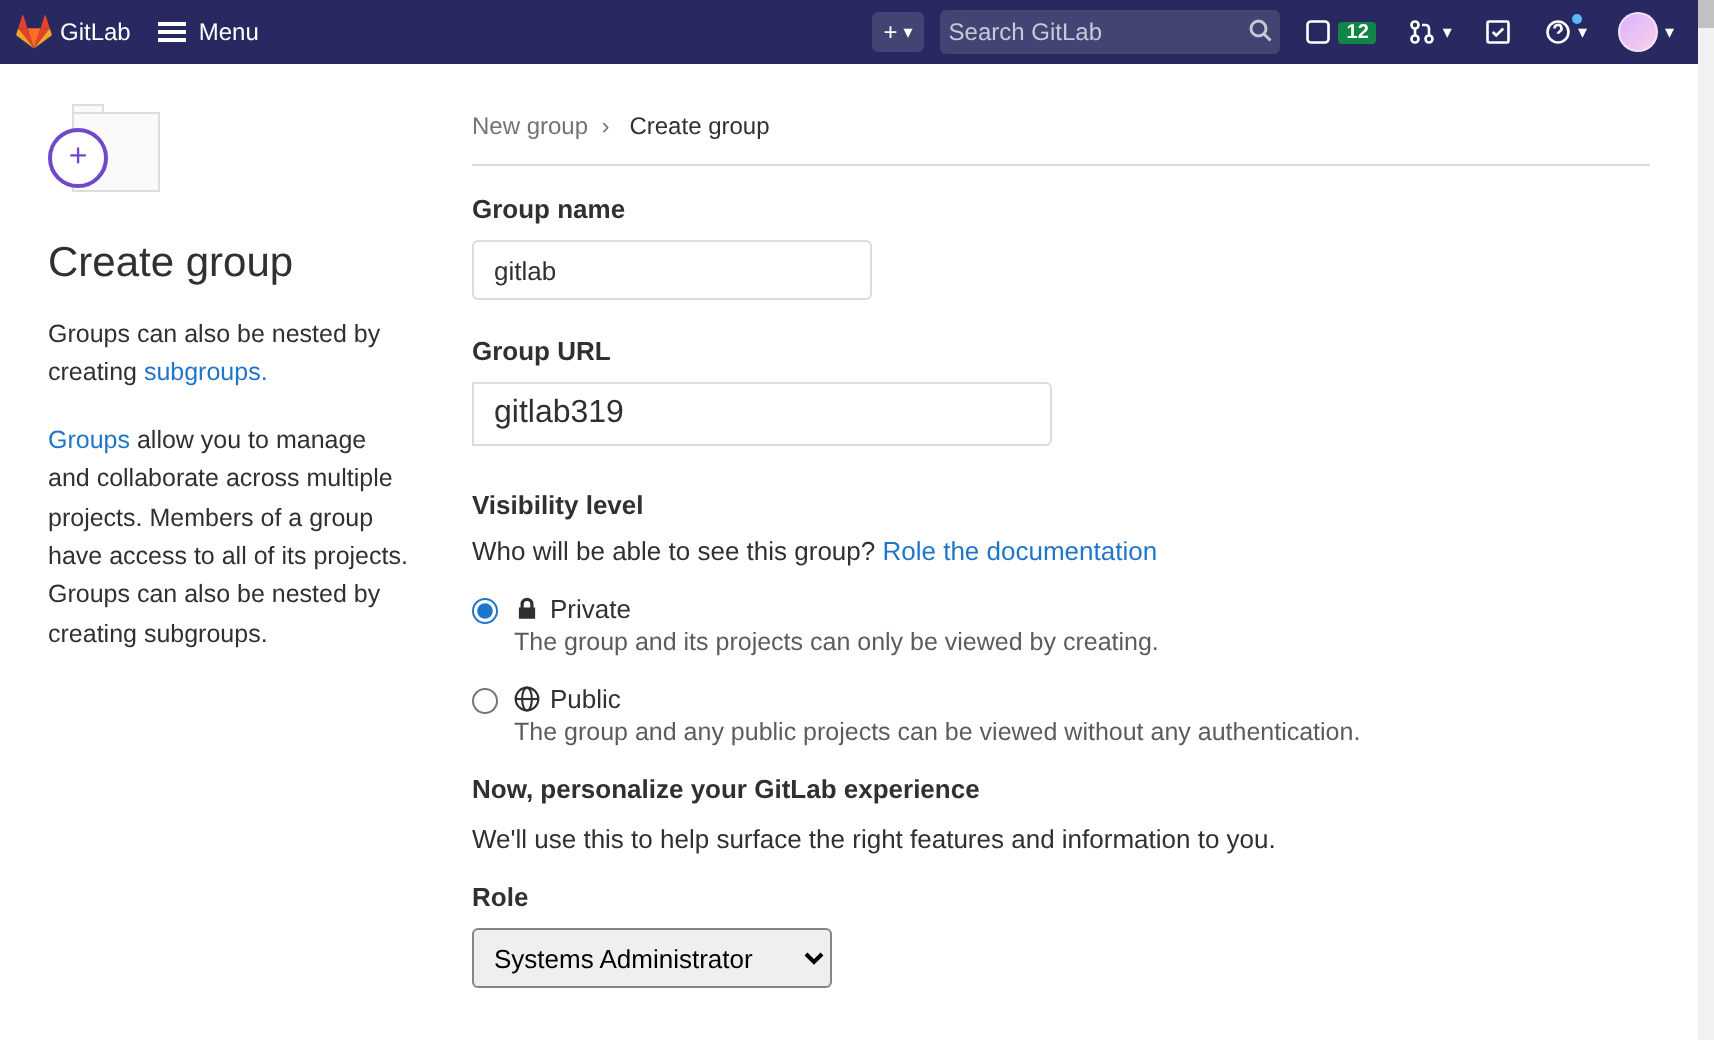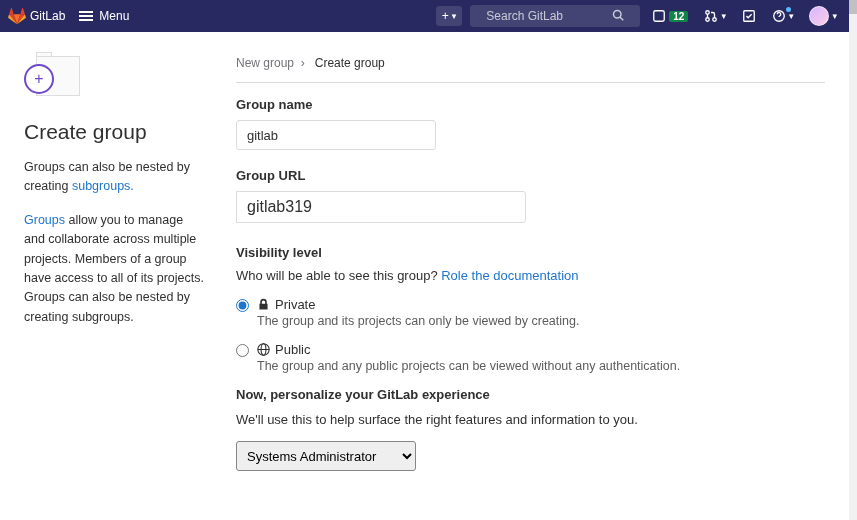--- a/index.html
+++ b/index.html
@@ -10,21 +10,21 @@
 
 
 .header { background: #292961; height: 32px; display: flex; align-items: center; color: #fff; padding: 0 8px; gap: 8px; font-size: 12px; }
 .logo { display: flex; align-items: center; gap: 4px; }
 .logo svg { width: 18px; height: 18px; }
 .menu-btn { display: flex; align-items: center; gap: 6px; padding: 4px 6px; cursor: pointer; }
 .hamburger { display: inline-block; width: 14px; }
 .hamburger span { display: block; height: 2px; background: #fff; margin: 2px 0; }
 .header-spacer { flex: 1; }
 .plus-btn { background: rgba(255,255,255,0.12); padding: 3px 6px; border-radius: 3px; display: flex; align-items: center; gap: 3px; cursor: pointer; }
-.search-box { background: rgba(255,255,255,0.12); border-radius: 3px; width: 170px; height: 22px; display: flex; align-items: center; padding: 0 16px; }
+.search-box { background: rgba(255,255,255,0.12); border-radius: 3px; width: 170px; height: 22px; display: flex; align-items: center; padding: 0 4px; }
 .search-box input { background: transparent; border: none; color: #fff; font-size: 12px; width: 100%; outline: none; }
 .search-box input::placeholder { color: rgba(255,255,255,0.7); }
 .search-icon { color: rgba(255,255,255,0.7); }
 .hicon { display: flex; align-items: center; gap: 3px; padding: 2px 4px; cursor: pointer; position: relative; color: #fff; }
 .badge { background: #108548; color: #fff; border-radius: 2px; padding: 0 4px; font-size: 10px; font-weight: 600; }
 .dot { position: absolute; top: 0; right: 6px; width: 5px; height: 5px; background: #5AB8FF; border-radius: 50%; }
 .avatar { width: 20px; height: 20px; border-radius: 50%; background: linear-gradient(135deg,#d8b4fe,#fbcfe8); border: 1px solid rgba(255,255,255,0.5); }
 
 
 .content { flex: 1; display: flex; overflow-y: auto; padding: 24px; gap: 32px; }
@@ -199,20 +199,21 @@
             </span>
             <span>Public</span>
           </div>
           <div class="radio-desc">The group and any public projects can be viewed without any authentication.</div>
         </div>
       </div>
 
       <div class="bold">Now, personalize your GitLab experience</div>
       <p class="sub">We'll use this to help surface the right features and information to you.</p>
 
+      <label class="label">Role</label>
       <select class="select">
         <option>Systems Administrator</option>
       </select>
     </div>
   </div>
 </div>
 
 <div class="outer-scroll">
   <div class="outer-scroll-thumb"></div>
 </div>

